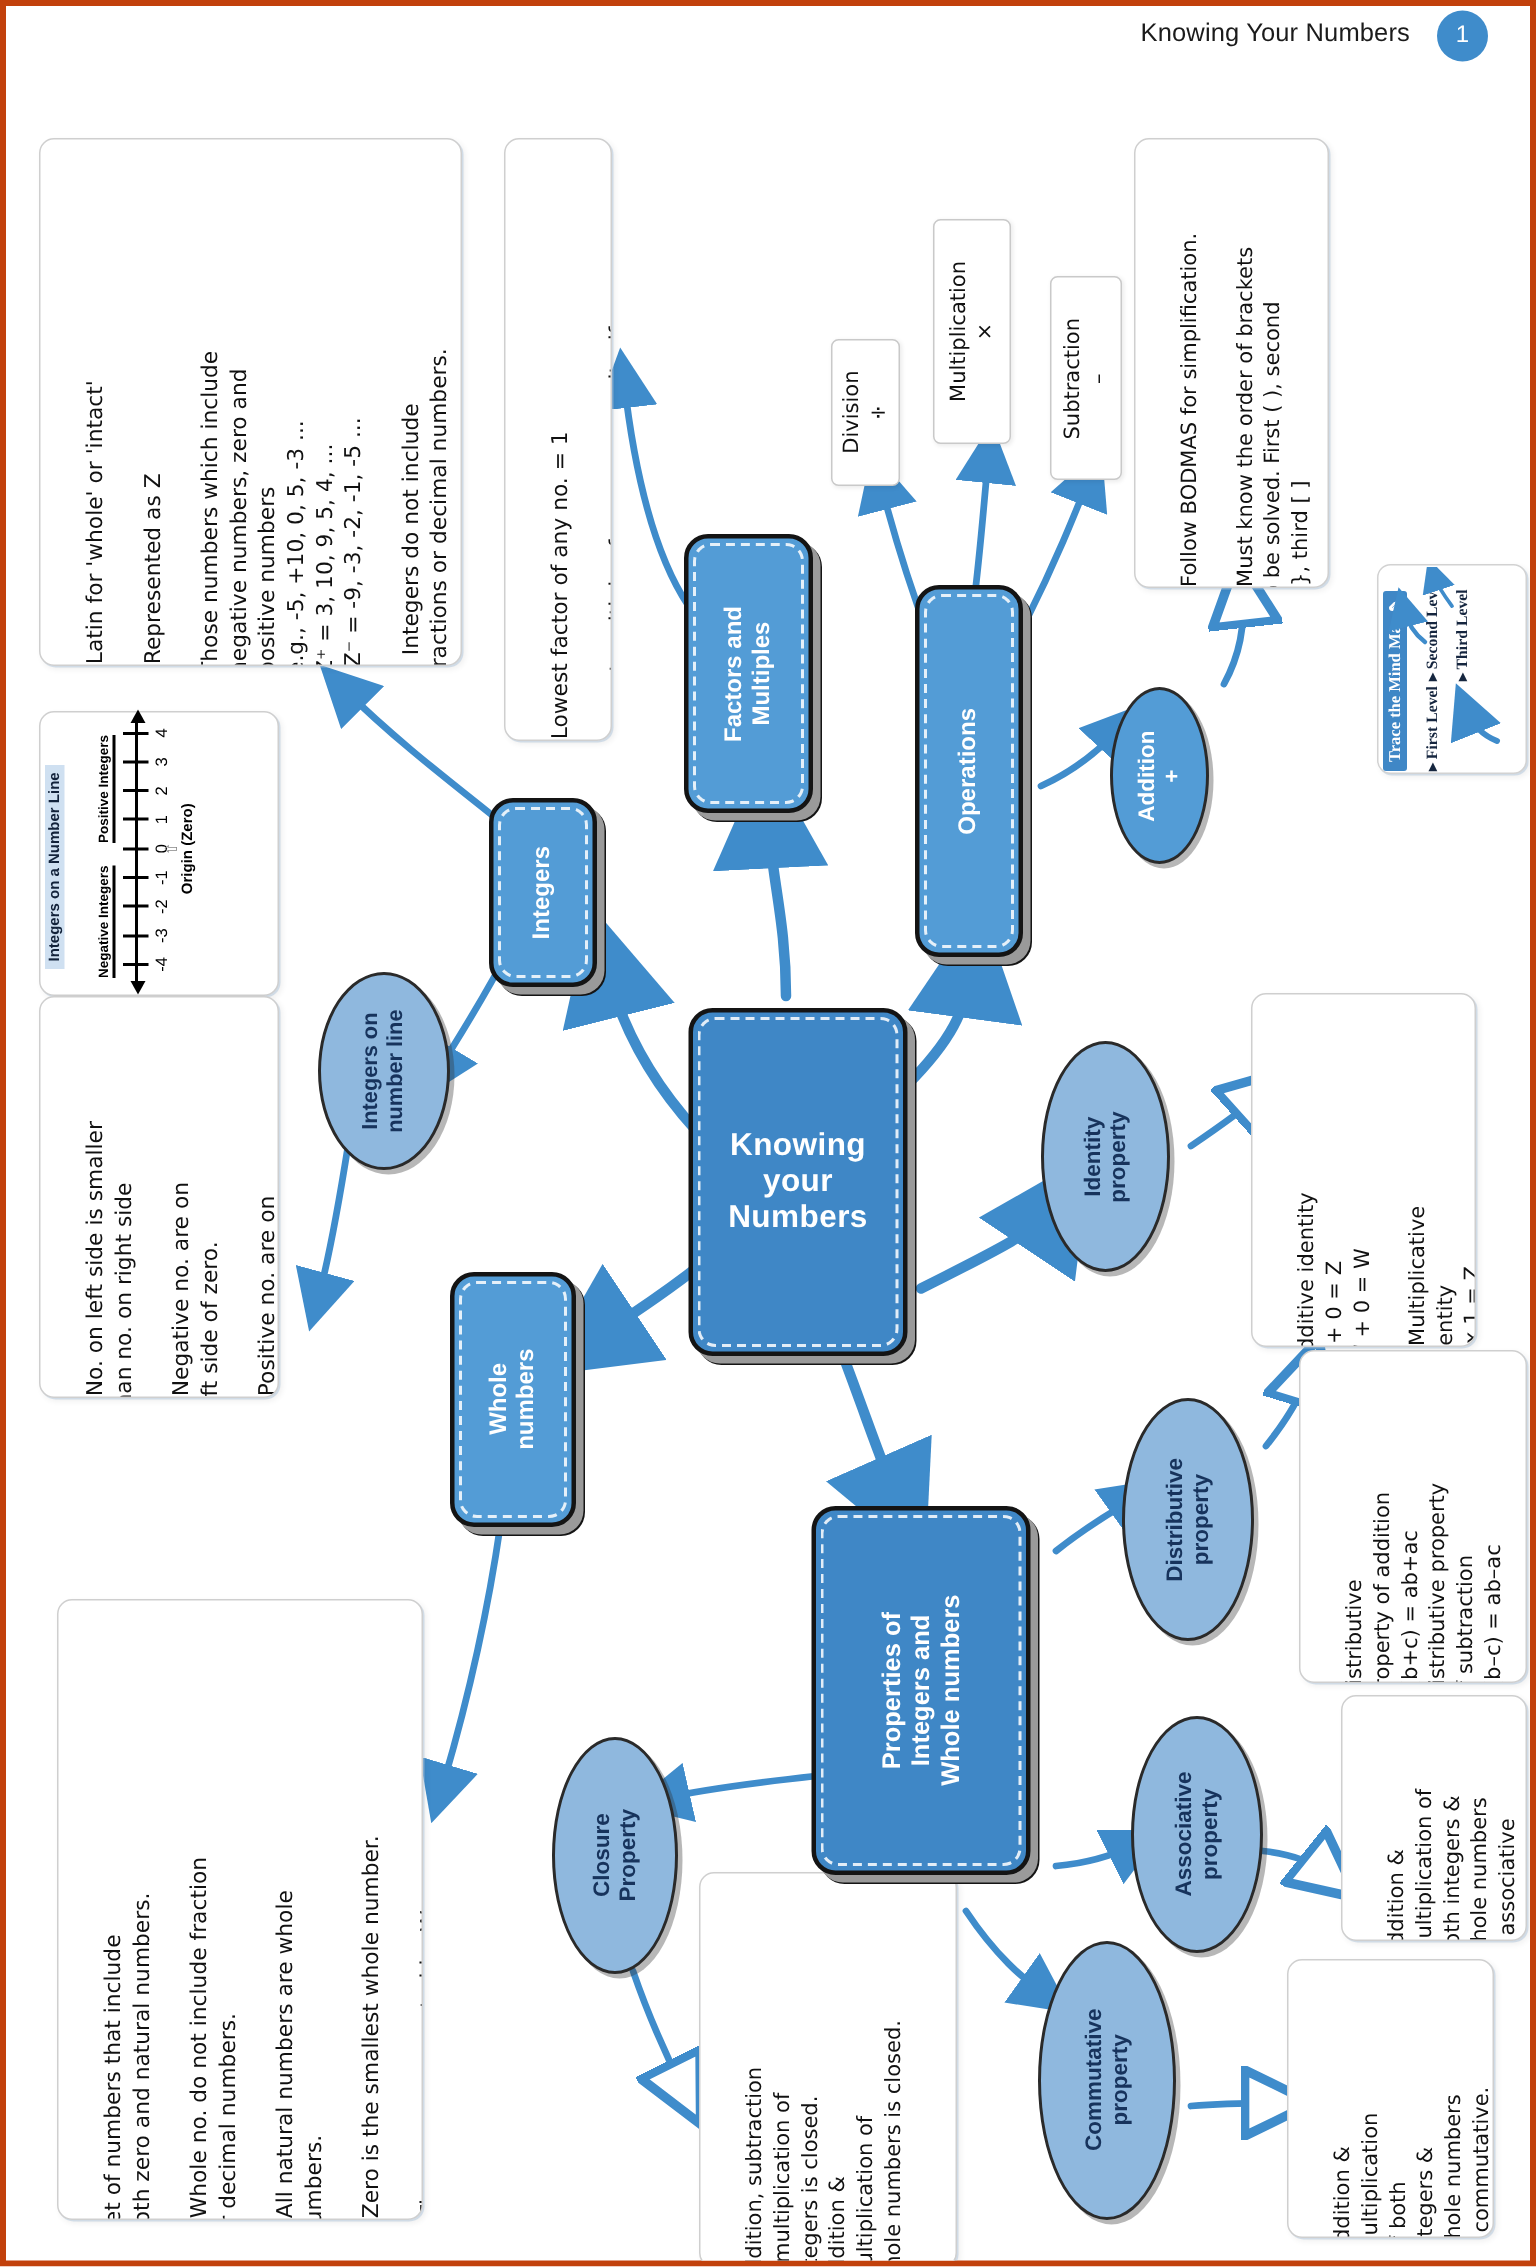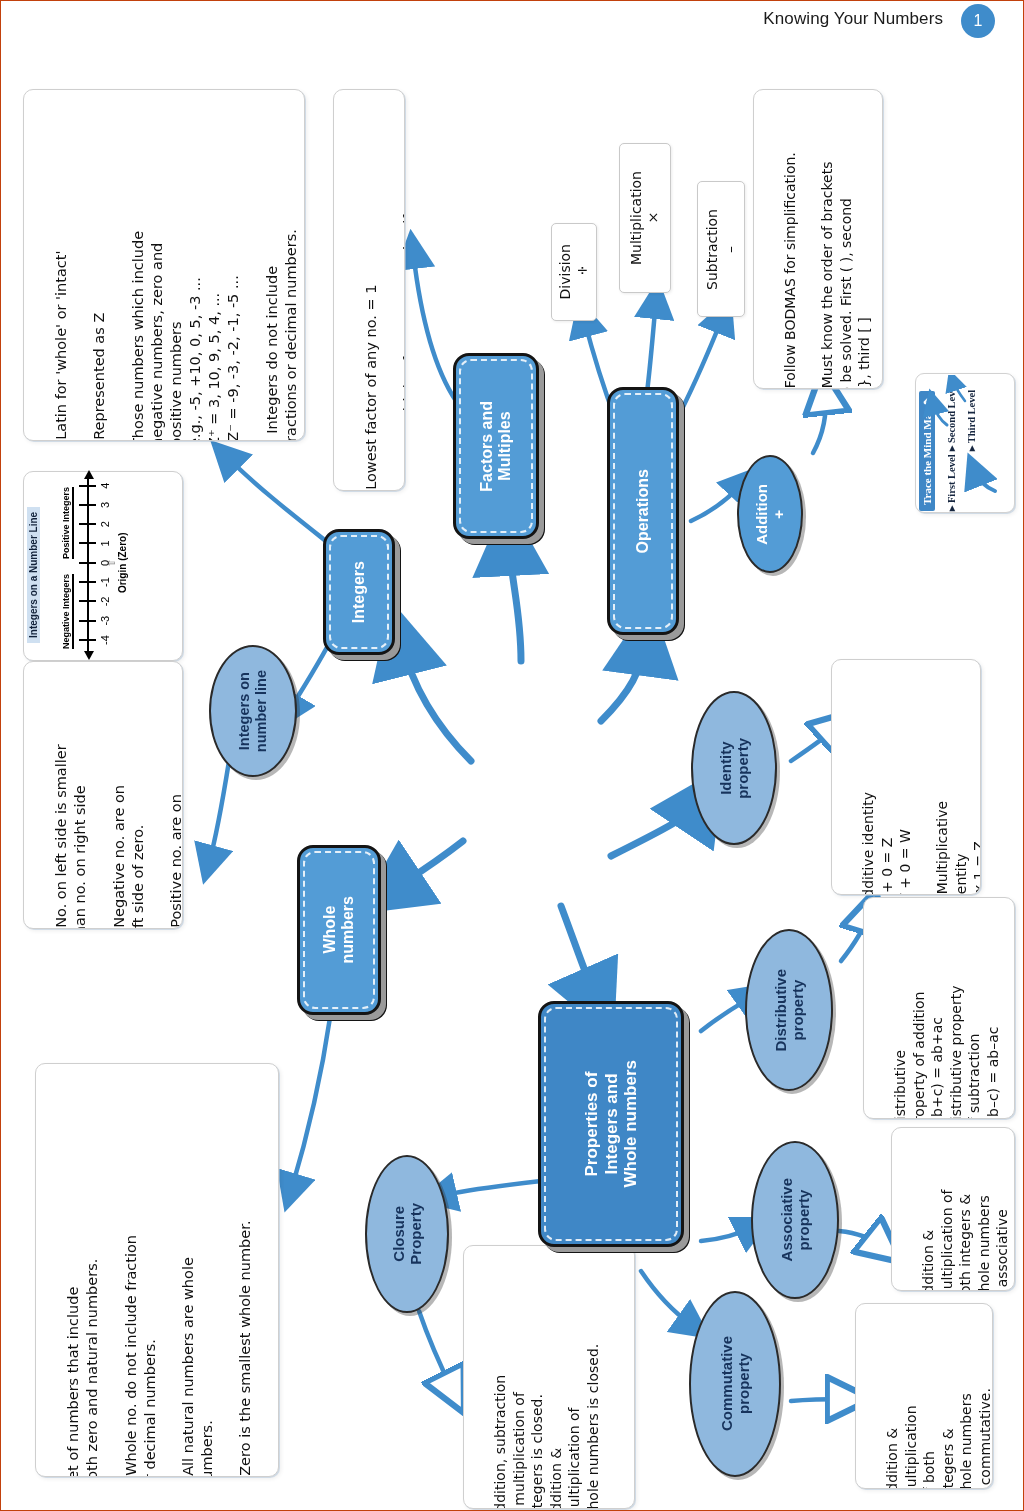--- a/index.html
+++ b/index.html
@@ -8,21 +8,21 @@
     margin: 0; padding: 0;
     background: #ffffff;
     font-family: "Liberation Sans", sans-serif;
   }
   #page {
     position: relative;
     width: 1024px;
     height: 1511px;
     background: #ffffff;
     overflow: hidden;
-    border: 1px solid #c2410c;
+    border: 4px solid #c2410c;
   }
 
   
   #header {
     position: absolute;
     top: 0; left: 0; right: 0;
     height: 42px;
   }
   #header-title {
     position: absolute;
@@ -465,20 +465,25 @@
     <div class="rot" style="height:100%; font-size:14px;">
       <span class="b">Addition &amp;
 multiplication
 of both
 integers &amp;
 whole numbers
 is commutative.</span>
     </div>
   </div>
 
+  <div class="node rect-node" id="center-node">
+    <span>Knowing
+your
+Numbers</span>
+  </div>
 
   <div class="node rect-node lvl1" style="left:322px; top:528px; width:72px; height:126px; font-size:16px;">
     <span class="vert">Integers</span>
   </div>
 
   <div class="node rect-node lvl1" style="left:452px; top:352px; width:86px; height:186px; font-size:16px;">
     <span class="vert">Factors and
 Multiples</span>
   </div>
 

